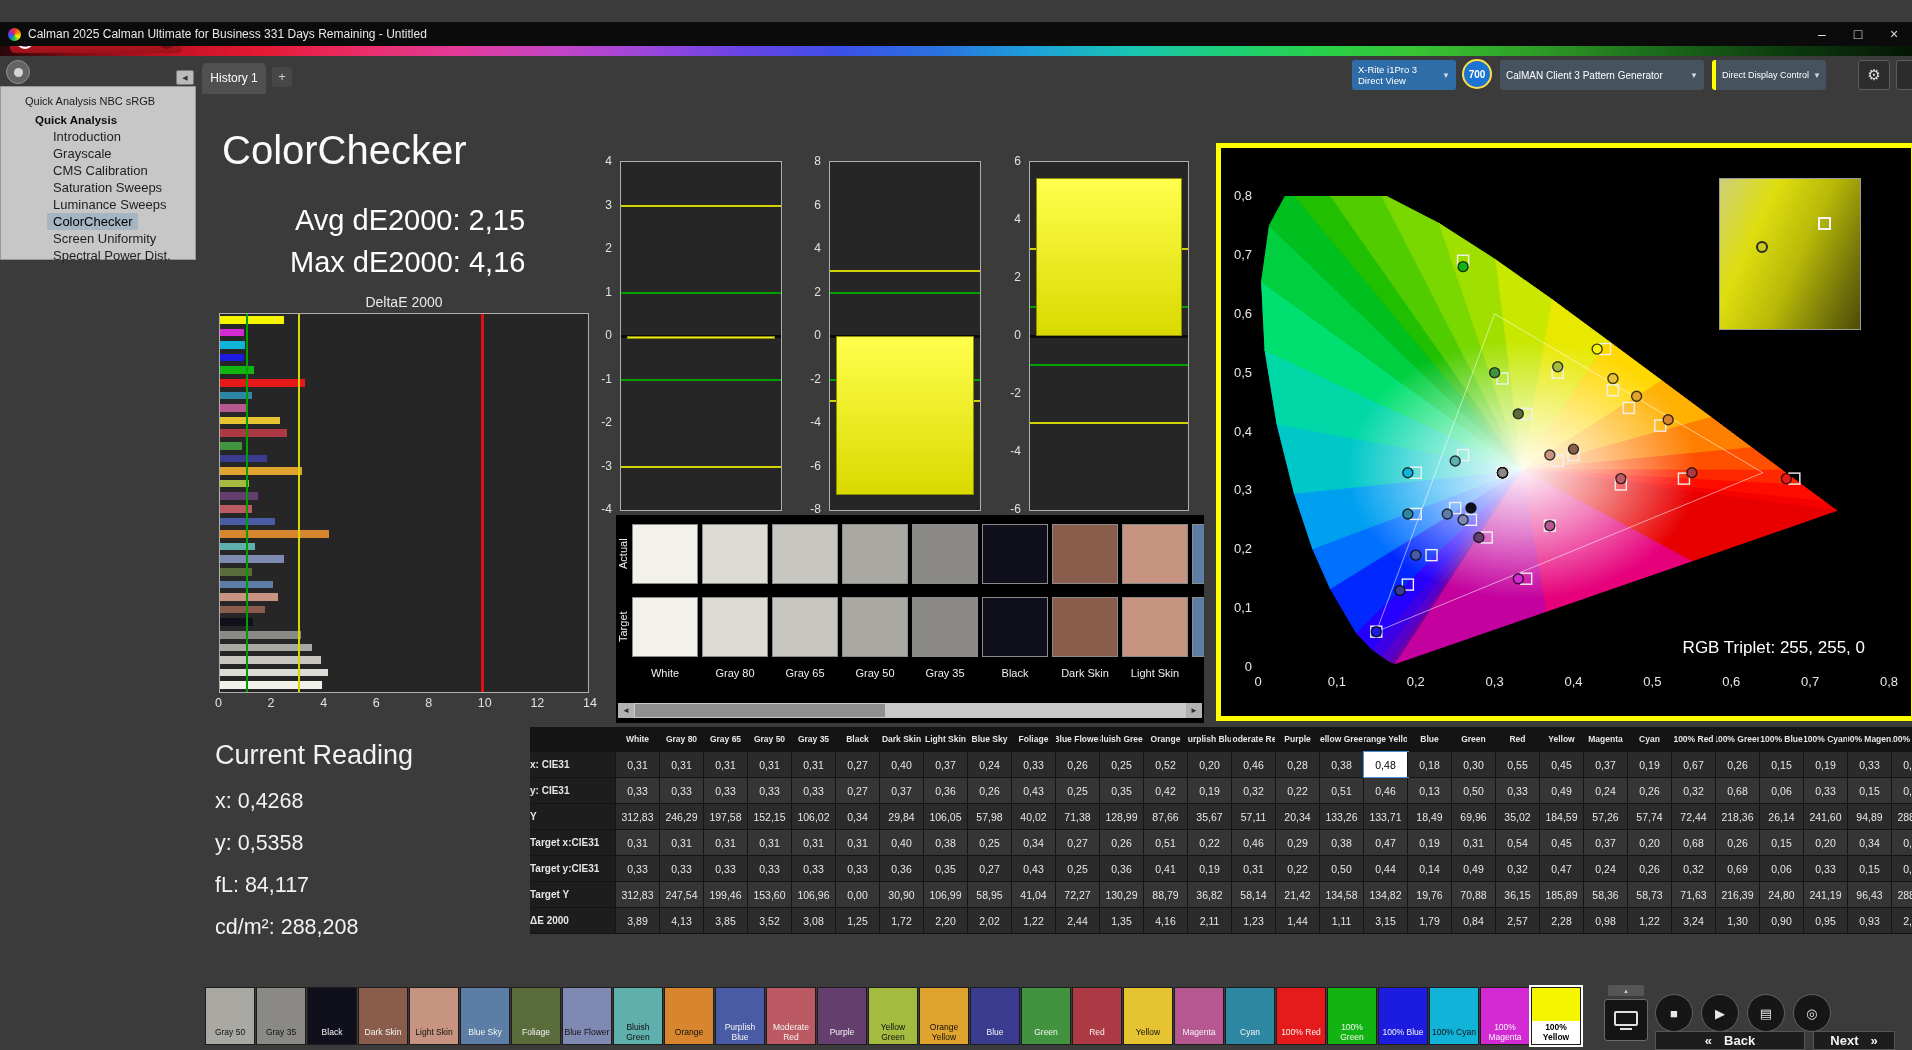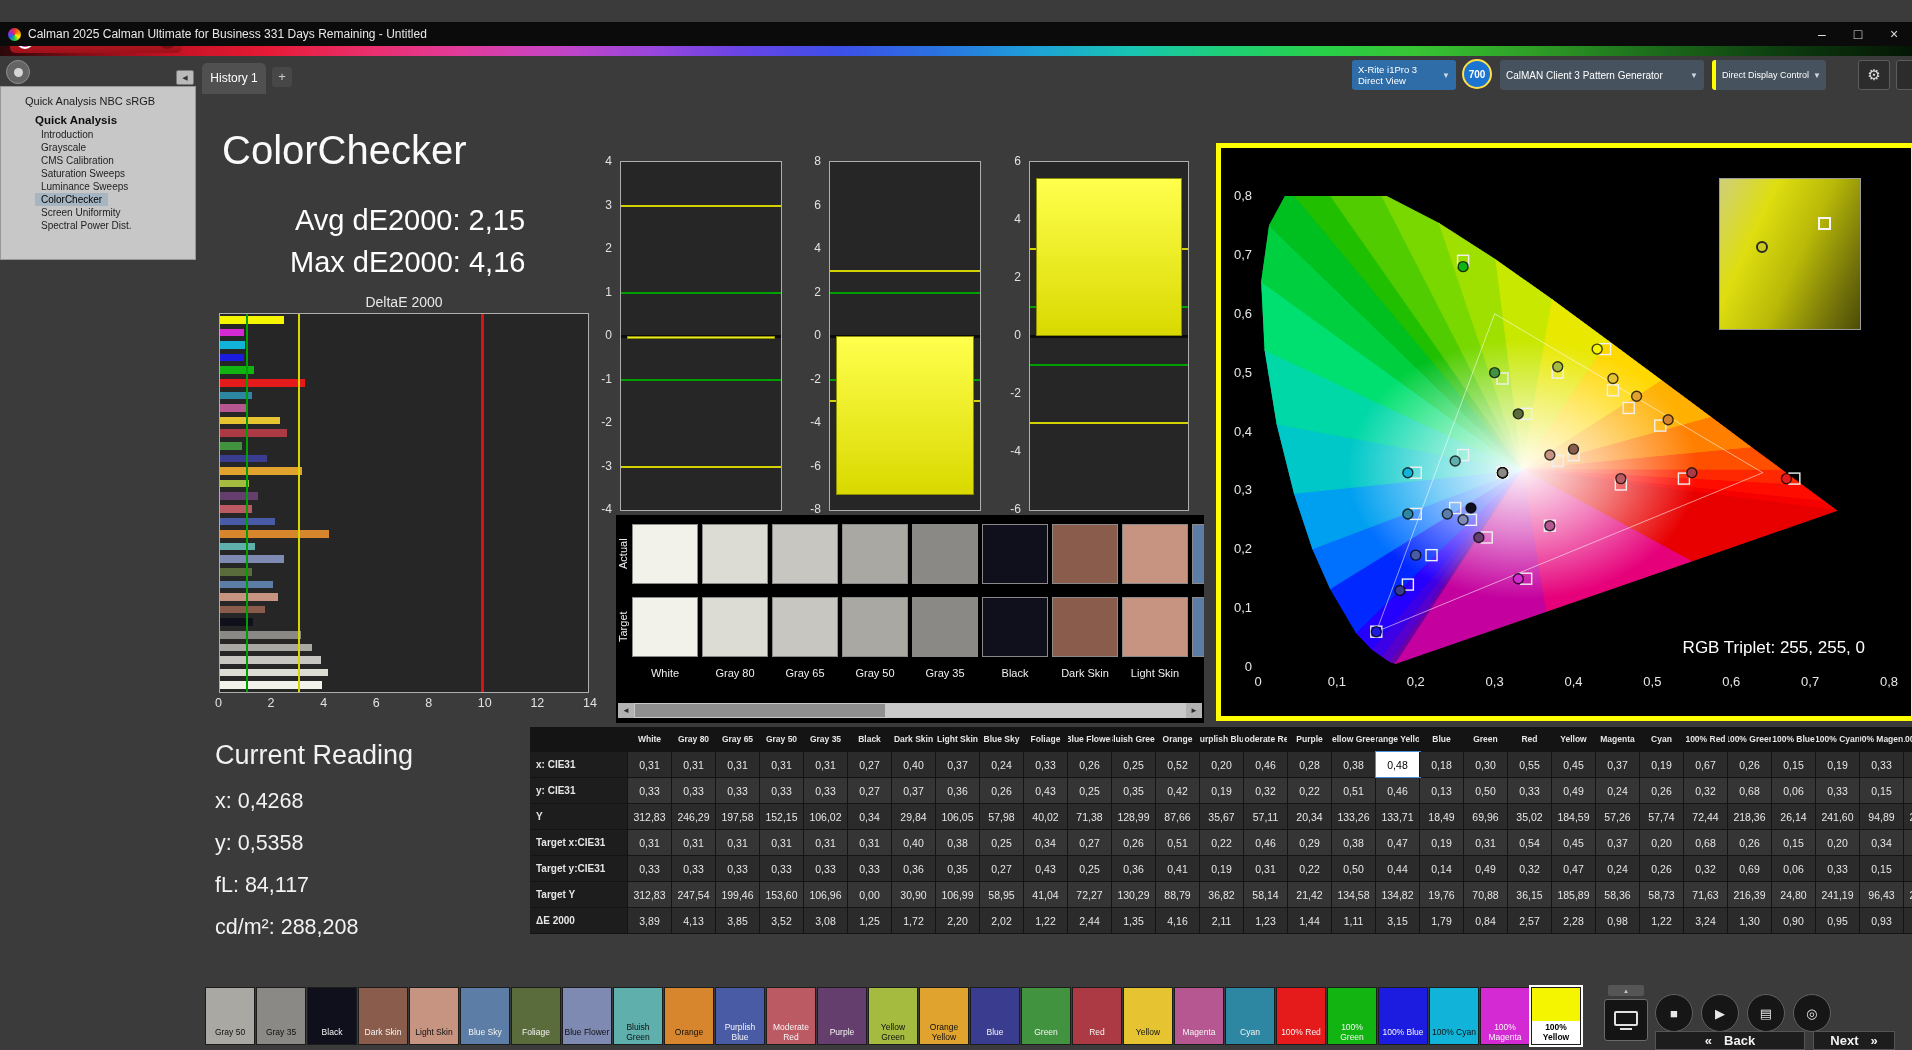--- a/index.html
+++ b/index.html
@@ -33,21 +33,21 @@
 .badge{position:absolute;left:1462px;top:59px;width:30px;height:30px;border-radius:50%;background:#1b74d2;border:2px solid #fde047;color:#fff;font-size:10px;font-weight:bold;display:flex;align-items:center;justify-content:center;}
 .gearbtn{position:absolute;top:60px;width:32px;height:30px;background:#2c2c2c;border:1px solid #5c5c5c;border-radius:3px;color:#ddd;font-size:15px;display:flex;align-items:center;justify-content:center;}
 
 
 .nav-round{position:absolute;left:6px;top:60px;width:24px;height:24px;border-radius:50%;background:#646464;border:1px solid #909090;display:flex;align-items:center;justify-content:center;}
 .nav-dot{width:9px;height:9px;border-radius:50%;background:#d6d6d6;}
 .collapse-btn{position:absolute;left:176px;top:70px;width:18px;height:15px;background:#bababa;border:1px solid #787878;border-radius:2px;color:#333;font-size:7px;text-align:center;line-height:13px;}
 .sidebar{position:absolute;left:0;top:86px;width:196px;height:174px;background:#c7c7c7;border:1px solid #979797;z-index:5;}
 .sb-header{padding:8px 7px 4px 24px;font-size:11px;color:#1c1c1c;white-space:nowrap;}
 .tree-root{padding:3px 0 2px 34px;font-size:11.5px;font-weight:bold;color:#0d0d0d;}
-.tree-item{margin-left:34px;padding:1px 6px;font-size:10px;color:#1e1e1e;width:max-content;}
+.tree-item{margin-left:46px;padding:1px 6px;font-size:13px;color:#1e1e1e;width:max-content;}
 .tree-item.sel{background:#a5b5c2;color:#000;}
 
 
 .page-title{position:absolute;left:222px;top:128px;font-size:40px;color:#fafafa;}
 .avg-line{position:absolute;left:295px;top:204px;font-size:29px;color:#fff;text-align:center;}
 .max-line{position:absolute;left:290px;top:246px;font-size:29px;color:#fff;}
 
 
 .deltae{position:absolute;left:219px;top:294px;width:370px;}
 .chart-title{font-size:14px;color:#e8e8e8;text-align:center;}
@@ -98,21 +98,21 @@
 
 .cr-title{position:absolute;left:215px;top:740px;font-size:27px;color:#f2f2f2;}
 .cr-line{position:absolute;left:215px;font-size:21.5px;color:#f2f2f2;}
 
 
 .mtable{position:absolute;left:530px;top:727px;background:#1a1a1a;}
 .trow{display:flex;height:26px;border-bottom:1px solid #141414;}
 .trow.thead{height:25px;}
 .tcell{flex:none;width:44px;font-size:10.5px;color:#e6e6e6;display:flex;align-items:center;justify-content:center;border-right:1px solid #141414;overflow:hidden;white-space:nowrap;}
 .tcell.th{font-weight:bold;font-size:8.5px;background:#141414;}
-.tcell.rlabel{width:98px;justify-content:flex-start;padding-left:6px;font-weight:bold;font-size:10px;background:#1d1d1d;}
+.tcell.rlabel{width:86px;justify-content:flex-start;padding-left:0;font-weight:bold;font-size:10px;background:#1d1d1d;}
 .trow.even .tcell{background:#2b2b2b;}
 .trow.odd .tcell{background:#353535;}
 .trow .tcell.rlabel{background:#1d1d1d;}
 .trow.thead .tcell{background:#141414;}
 .tcell.hl{background:#fff !important;color:#000;outline:1px solid #4a90d9;}
 
 
 .strip{position:absolute;left:205px;top:987px;height:58px;width:1390px;}
 .tile{position:absolute;top:0;width:50px;height:58px;border:1px solid #1c1c1c;}
 .tile.tsel{outline:2px solid #fff;z-index:3;}

